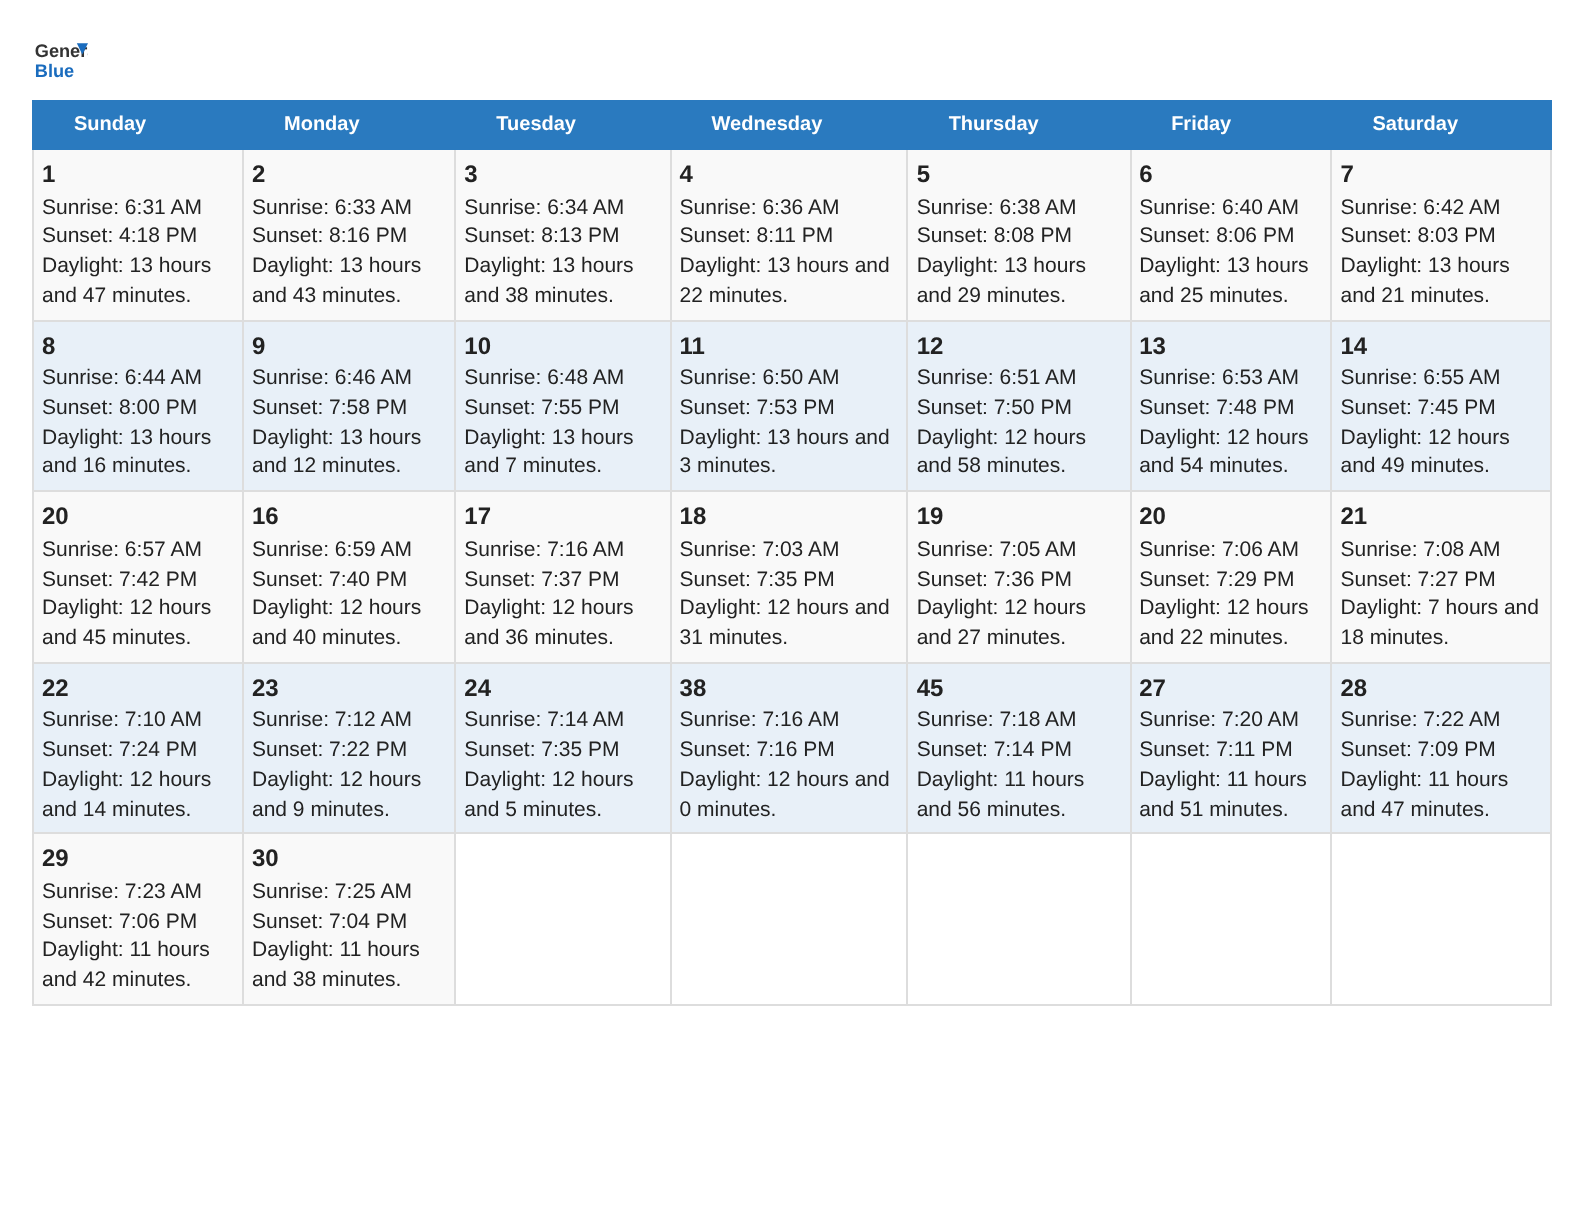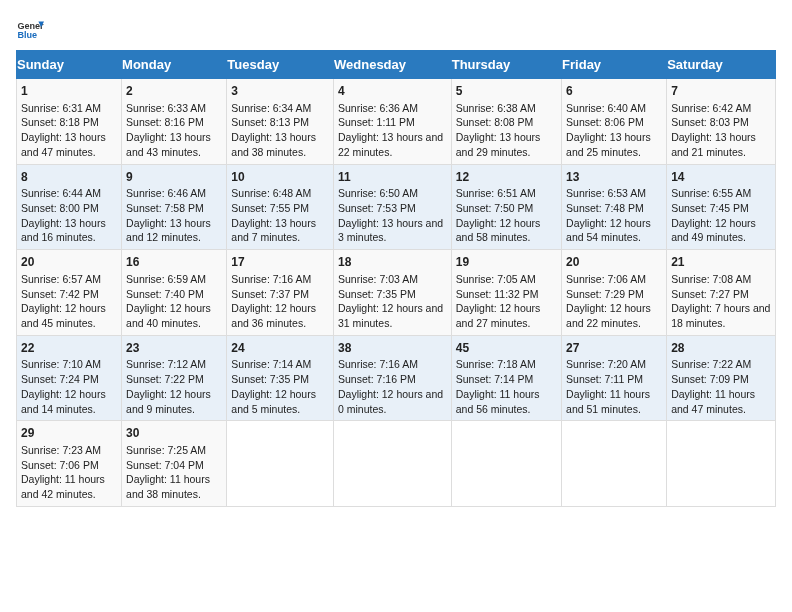--- a/index.html
+++ b/index.html
@@ -40,23 +40,23 @@
     table {
       width: 100%;
       border-collapse: collapse;
       font-size: 11px;
     }
     thead tr {
       background-color: #2a7abf;
       color: #fff;
     }
     thead th {
-      padding: 6px 0;
+      padding: 6px 20px;
       text-align: left;
-      font-size: 13px;
+      font-size: 10px;
       font-weight: bold;
       border: 1px solid #2a7abf;
     }
     tbody tr {
       border: 1px solid #ccc;
     }
     tbody tr:nth-child(odd) {
       background-color: #f9f9f9;
     }
     tbody tr:nth-child(even) {
@@ -104,43 +104,43 @@
         <th>Monday</th>
         <th>Tuesday</th>
         <th>Wednesday</th>
         <th>Thursday</th>
         <th>Friday</th>
         <th>Saturday</th>
       </tr>
   </thead>
   <tbody id="calendar-body">
   <tr>
-        <td><span class="day-num">1</span><span>Sunrise: 6:31 AM</span><br><span>Sunset: 8:18 PM</span><br><span>Daylight: 13 hours and 47 minutes.</span></td>
+        <td><span class="day-num">1</span><span>Sunrise: 6:31 AM</span><br><span>Sunset: 4:18 PM</span><br><span>Daylight: 13 hours and 47 minutes.</span></td>
         <td><span class="day-num">2</span><span>Sunrise: 6:33 AM</span><br><span>Sunset: 8:16 PM</span><br><span>Daylight: 13 hours and 43 minutes.</span></td>
         <td><span class="day-num">3</span><span>Sunrise: 6:34 AM</span><br><span>Sunset: 8:13 PM</span><br><span>Daylight: 13 hours and 38 minutes.</span></td>
-        <td><span class="day-num">4</span><span>Sunrise: 6:36 AM</span><br><span>Sunset: 1:11 PM</span><br><span>Daylight: 13 hours and 22 minutes.</span></td>
+        <td><span class="day-num">4</span><span>Sunrise: 6:36 AM</span><br><span>Sunset: 8:11 PM</span><br><span>Daylight: 13 hours and 22 minutes.</span></td>
         <td><span class="day-num">5</span><span>Sunrise: 6:38 AM</span><br><span>Sunset: 8:08 PM</span><br><span>Daylight: 13 hours and 29 minutes.</span></td>
         <td><span class="day-num">6</span><span>Sunrise: 6:40 AM</span><br><span>Sunset: 8:06 PM</span><br><span>Daylight: 13 hours and 25 minutes.</span></td>
         <td><span class="day-num">7</span><span>Sunrise: 6:42 AM</span><br><span>Sunset: 8:03 PM</span><br><span>Daylight: 13 hours and 21 minutes.</span></td>
       </tr>
       <tr>
         <td><span class="day-num">8</span><span>Sunrise: 6:44 AM</span><br><span>Sunset: 8:00 PM</span><br><span>Daylight: 13 hours and 16 minutes.</span></td>
         <td><span class="day-num">9</span><span>Sunrise: 6:46 AM</span><br><span>Sunset: 7:58 PM</span><br><span>Daylight: 13 hours and 12 minutes.</span></td>
         <td><span class="day-num">10</span><span>Sunrise: 6:48 AM</span><br><span>Sunset: 7:55 PM</span><br><span>Daylight: 13 hours and 7 minutes.</span></td>
         <td><span class="day-num">11</span><span>Sunrise: 6:50 AM</span><br><span>Sunset: 7:53 PM</span><br><span>Daylight: 13 hours and 3 minutes.</span></td>
         <td><span class="day-num">12</span><span>Sunrise: 6:51 AM</span><br><span>Sunset: 7:50 PM</span><br><span>Daylight: 12 hours and 58 minutes.</span></td>
         <td><span class="day-num">13</span><span>Sunrise: 6:53 AM</span><br><span>Sunset: 7:48 PM</span><br><span>Daylight: 12 hours and 54 minutes.</span></td>
         <td><span class="day-num">14</span><span>Sunrise: 6:55 AM</span><br><span>Sunset: 7:45 PM</span><br><span>Daylight: 12 hours and 49 minutes.</span></td>
       </tr>
       <tr>
         <td><span class="day-num">20</span><span>Sunrise: 6:57 AM</span><br><span>Sunset: 7:42 PM</span><br><span>Daylight: 12 hours and 45 minutes.</span></td>
         <td><span class="day-num">16</span><span>Sunrise: 6:59 AM</span><br><span>Sunset: 7:40 PM</span><br><span>Daylight: 12 hours and 40 minutes.</span></td>
         <td><span class="day-num">17</span><span>Sunrise: 7:16 AM</span><br><span>Sunset: 7:37 PM</span><br><span>Daylight: 12 hours and 36 minutes.</span></td>
         <td><span class="day-num">18</span><span>Sunrise: 7:03 AM</span><br><span>Sunset: 7:35 PM</span><br><span>Daylight: 12 hours and 31 minutes.</span></td>
-        <td><span class="day-num">19</span><span>Sunrise: 7:05 AM</span><br><span>Sunset: 11:32 PM</span><br><span>Daylight: 12 hours and 27 minutes.</span></td>
+        <td><span class="day-num">19</span><span>Sunrise: 7:05 AM</span><br><span>Sunset: 7:36 PM</span><br><span>Daylight: 12 hours and 27 minutes.</span></td>
         <td><span class="day-num">20</span><span>Sunrise: 7:06 AM</span><br><span>Sunset: 7:29 PM</span><br><span>Daylight: 12 hours and 22 minutes.</span></td>
         <td><span class="day-num">21</span><span>Sunrise: 7:08 AM</span><br><span>Sunset: 7:27 PM</span><br><span>Daylight: 7 hours and 18 minutes.</span></td>
       </tr>
       <tr>
         <td><span class="day-num">22</span><span>Sunrise: 7:10 AM</span><br><span>Sunset: 7:24 PM</span><br><span>Daylight: 12 hours and 14 minutes.</span></td>
         <td><span class="day-num">23</span><span>Sunrise: 7:12 AM</span><br><span>Sunset: 7:22 PM</span><br><span>Daylight: 12 hours and 9 minutes.</span></td>
         <td><span class="day-num">24</span><span>Sunrise: 7:14 AM</span><br><span>Sunset: 7:35 PM</span><br><span>Daylight: 12 hours and 5 minutes.</span></td>
         <td><span class="day-num">38</span><span>Sunrise: 7:16 AM</span><br><span>Sunset: 7:16 PM</span><br><span>Daylight: 12 hours and 0 minutes.</span></td>
         <td><span class="day-num">45</span><span>Sunrise: 7:18 AM</span><br><span>Sunset: 7:14 PM</span><br><span>Daylight: 11 hours and 56 minutes.</span></td>
         <td><span class="day-num">27</span><span>Sunrise: 7:20 AM</span><br><span>Sunset: 7:11 PM</span><br><span>Daylight: 11 hours and 51 minutes.</span></td>

